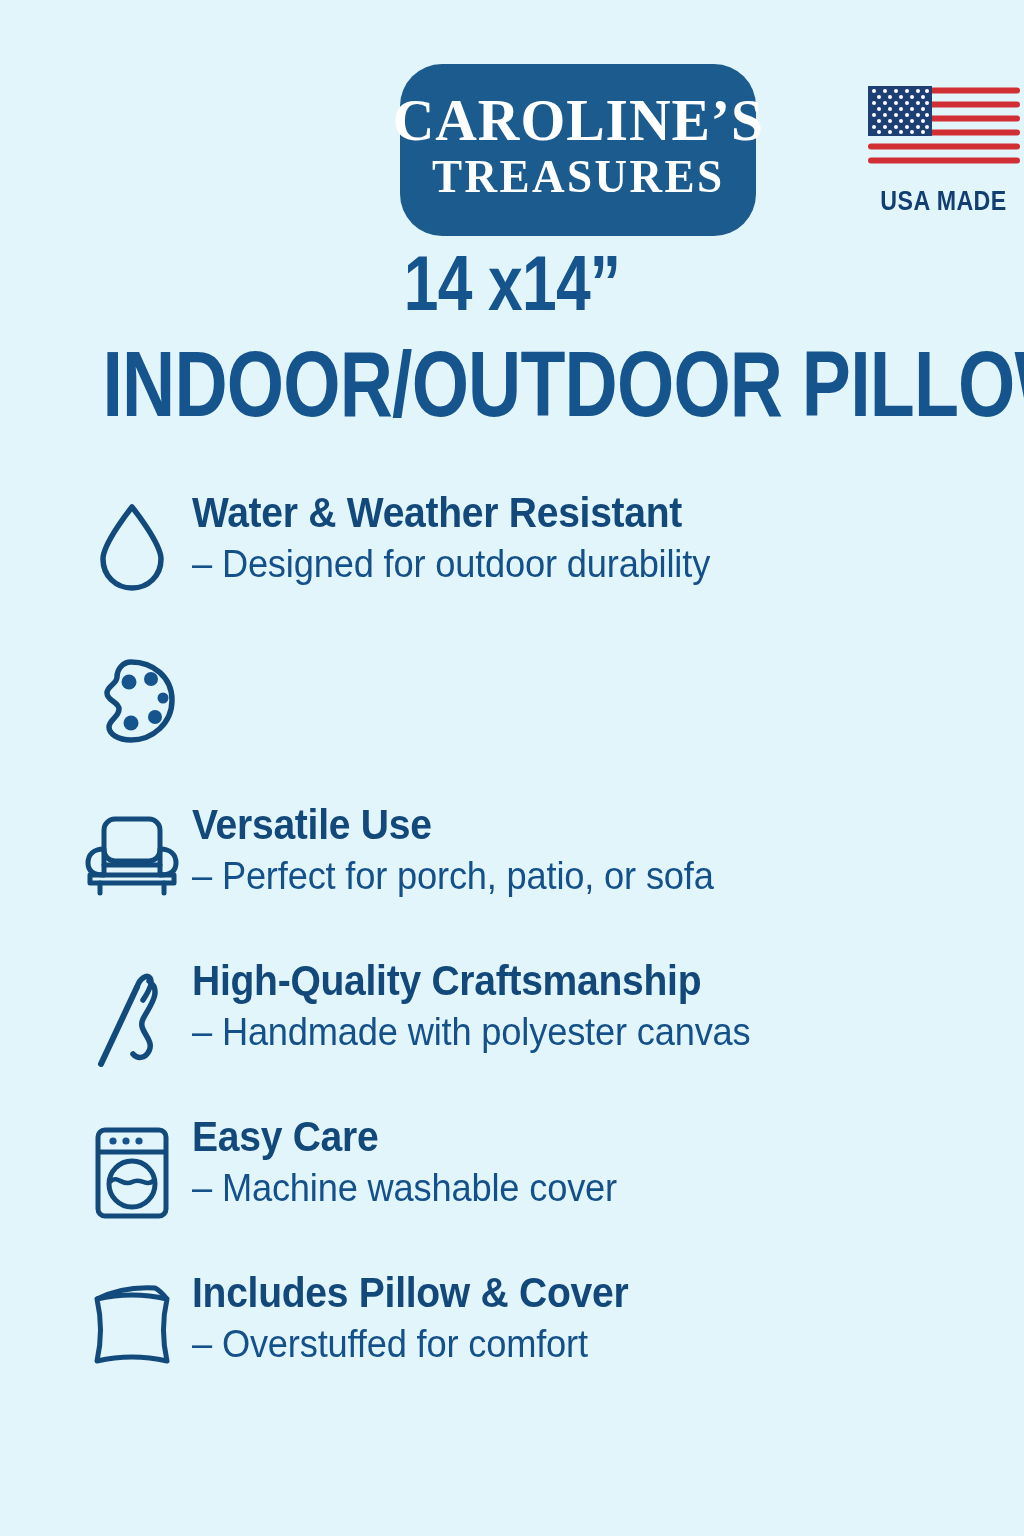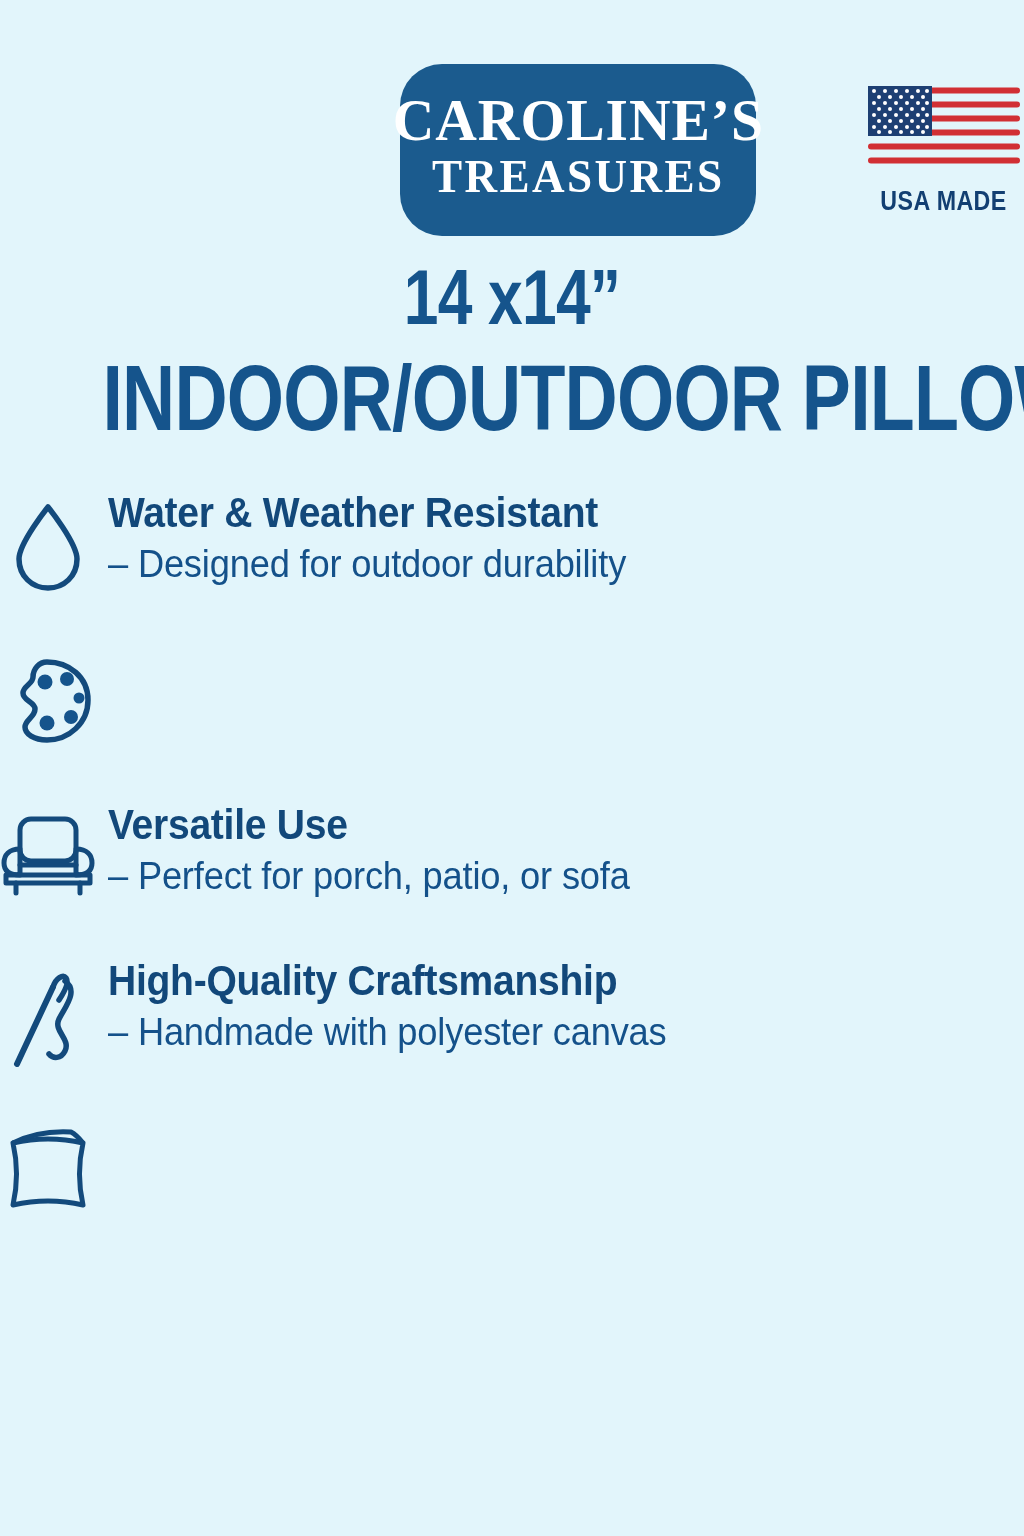--- a/index.html
+++ b/index.html
@@ -87,21 +87,21 @@
     font-size: 27px;
     font-weight: bold;
     letter-spacing: 0.5px;
     transform: scaleX(0.86);
     white-space: nowrap;
   }
 
   
   .title-block {
     position: absolute;
-    top: 258px;
+    top: 244px;
     left: 0;
     width: 1024px;
     text-align: center;
   }
   .title-size {
     color: #15548c;
     font-size: 78px;
     font-weight: bold;
     letter-spacing: -1px;
     line-height: 1;
@@ -123,20 +123,21 @@
   .features {
     position: absolute;
     top: 487px;
     left: 0;
     width: 1024px;
   }
   .feature-row {
     display: flex;
     align-items: flex-start;
     height: 156px;
+    padding-left: 84px;
     box-sizing: border-box;
   }
   .feature-icon {
     width: 96px;
     flex: 0 0 96px;
     display: flex;
     align-items: flex-start;
     justify-content: center;
     padding-top: 14px;
   }
@@ -312,27 +313,48 @@
 
           <path d="M56 12 C70 22 56 38 50 50 C44 62 62 70 56 82 C52 90 44 90 40 85" fill="none" stroke="#134a7c" stroke-width="5.5" stroke-linecap="round"></path>
         </svg>
       </div>
       <div class="feature-text">
         <div class="feature-title">High-Quality Craftsmanship</div>
         <div class="feature-sub">– Handmade with polyester canvas</div>
       </div>
     </div>
 
+    <div class="feature-row">
+      <div class="feature-icon">
+        <svg width="80" height="96" viewBox="0 0 80 96" xmlns="http://www.w3.org/2000/svg">
+          <rect x="6" y="5" width="68" height="86" rx="7" fill="none" stroke="#134a7c" stroke-width="5"></rect>
+          <path d="M6 27 L74 27" fill="none" stroke="#134a7c" stroke-width="5"></path>
+          <circle cx="21" cy="16" r="3.6" fill="#15548c"></circle>
+          <circle cx="34" cy="16" r="3.6" fill="#15548c"></circle>
+          <circle cx="47" cy="16" r="3.6" fill="#15548c"></circle>
+          <circle cx="40" cy="59" r="23" fill="none" stroke="#134a7c" stroke-width="5"></circle>
+          <path d="M19 56 C26 50 31 62 40 57 C49 52 54 62 61 56" fill="none" stroke="#134a7c" stroke-width="4.6" stroke-linecap="round"></path>
+        </svg>
+      </div>
+      <div class="feature-text">
+        <div class="feature-title">Easy Care</div>
+        <div class="feature-sub">– Machine washable cover</div>
+      </div>
+    </div>
 
     <div class="feature-row">
       <div class="feature-icon">
         <svg width="94" height="92" viewBox="0 0 94 92" xmlns="http://www.w3.org/2000/svg">
 
           <path d="M12 18 C34 13 60 13 82 18 C77 40 77 58 82 80
                    C60 75 34 75 12 80 C17 58 17 40 12 18 Z" fill="none" stroke="#134a7c" stroke-width="5" stroke-linejoin="round"></path>
 
           <path d="M12 18 C30 9 52 6 70 7 C74 9 78 13 82 18" fill="none" stroke="#134a7c" stroke-width="5" stroke-linejoin="round"></path>
         </svg>
       </div>
+      <div class="feature-text">
+        <div class="feature-title">Includes Pillow &amp; Cover</div>
+        <div class="feature-sub">– Overstuffed for comfort</div>
+      </div>
     </div>
 
   </div>
 </div>
 
 </body></html>

